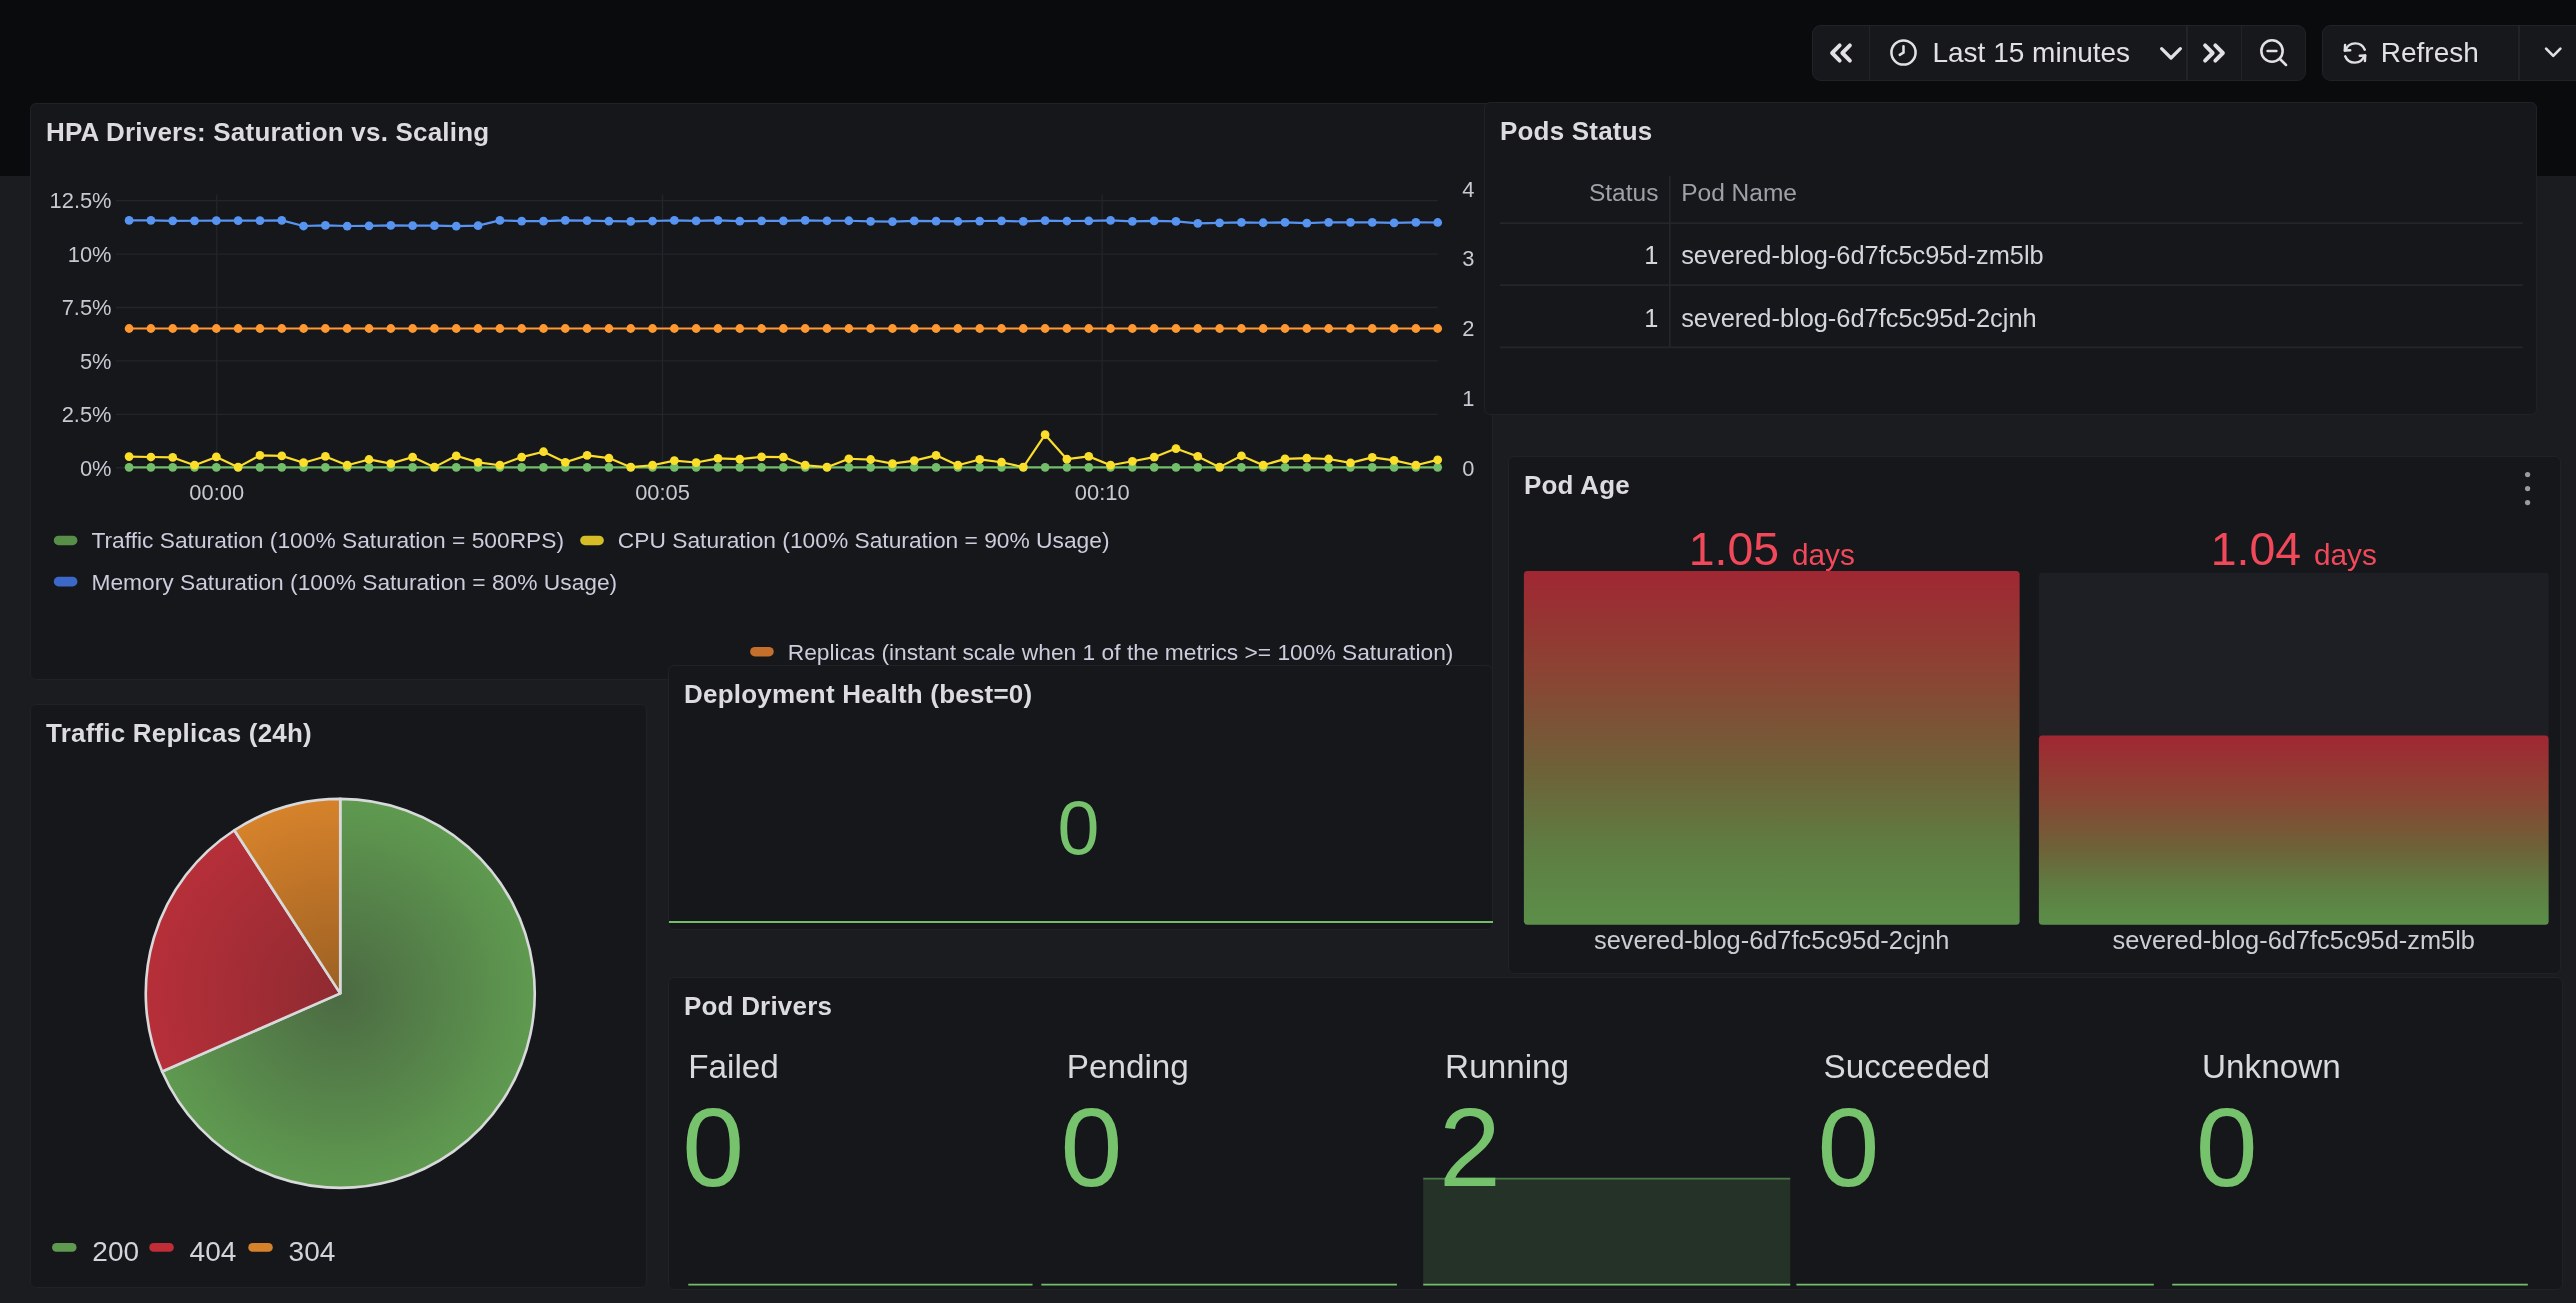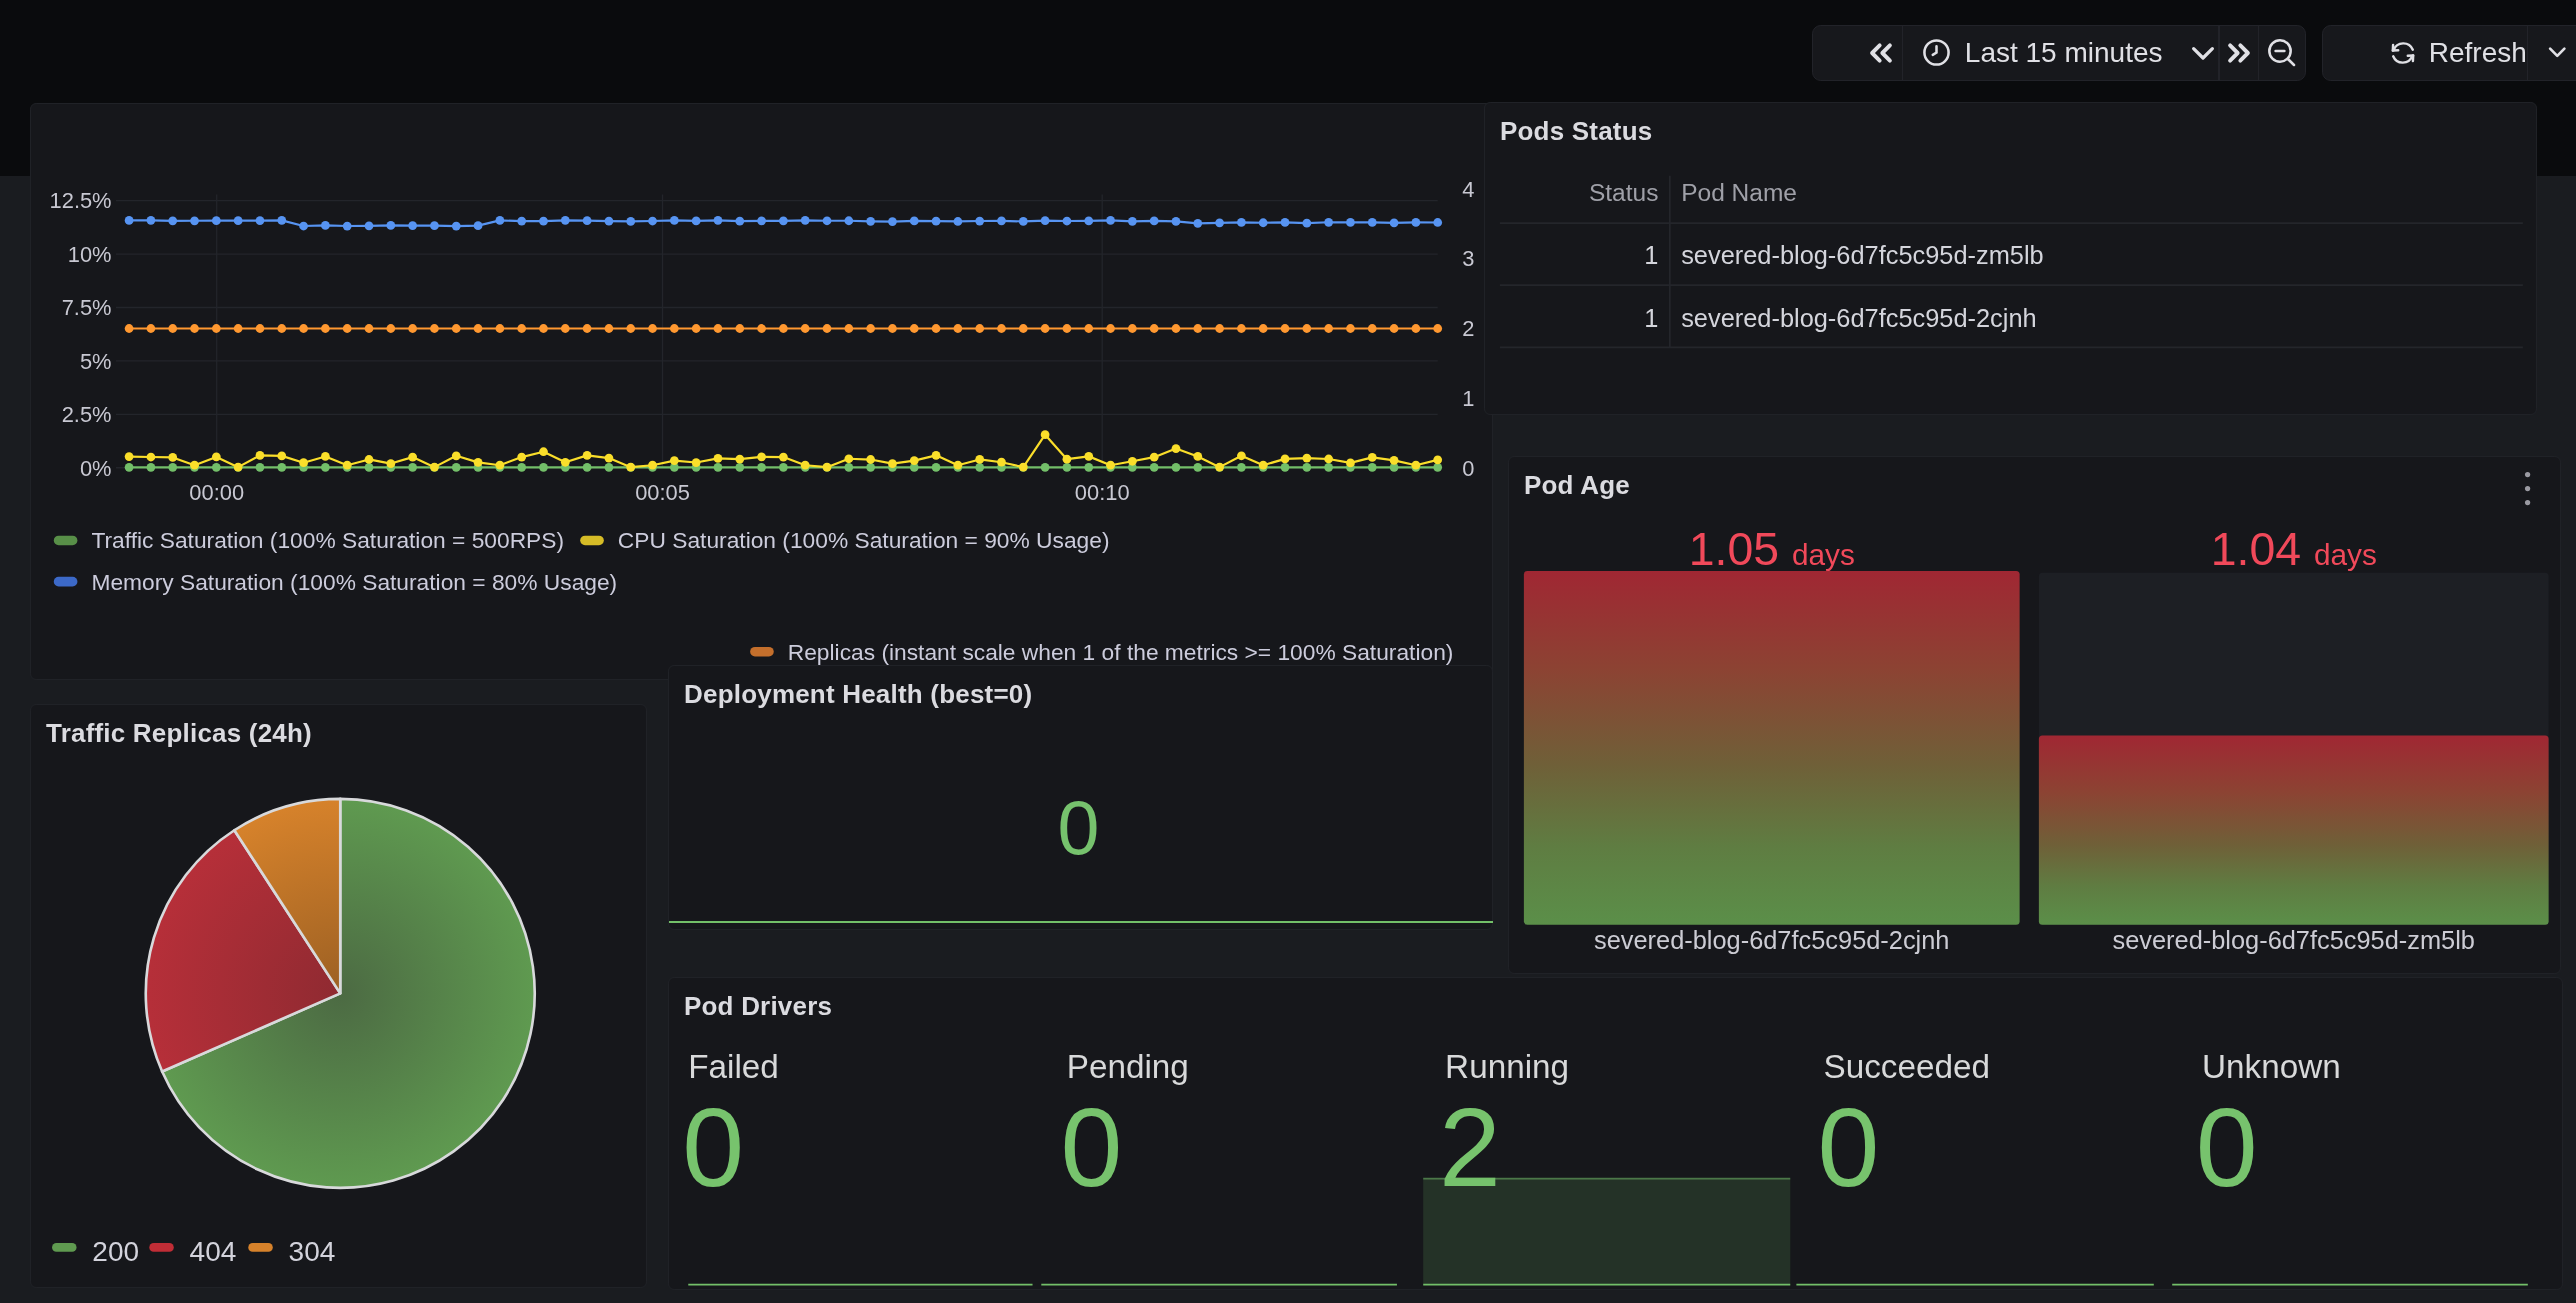--- a/index.html
+++ b/index.html
@@ -1,20 +1,20 @@
 <!DOCTYPE html>
 <html style="font-size:14px"><head>
 <meta charset="utf-8">
 <style>
   * { margin:0; padding:0; box-sizing:border-box; }
   html,body { width:2576px; height:1304px; background:#1a1c20; font-family:"Liberation Sans", sans-serif; overflow:hidden; position:relative; }
   #topband { position:absolute; left:0; top:0; width:2576px; height:176px; background:#0a0b0d; }
   .panel { position:absolute; background:#16171b; border:0.9px solid #202227; border-radius:6.1px; }
   .ptitle { position:absolute; left:15px; top:13px; font-size:26px; font-weight:700; color:#dbdbe0; letter-spacing:0.2px; }
-  .tgroup { position:absolute; top:24.5px; height:56px; background:#17181c; border:0.9px solid #222329; border-radius:8.8px; display:flex; align-items:center; color:#e0e0e5;padding-left:48px; }
+  .tgroup { position:absolute; top:24.5px; height:56px; background:#17181c; border:0.9px solid #222329; border-radius:8.8px; display:flex; align-items:center; color:#e0e0e5; }
   .sep { width:1.8px; height:56px; background:#222329; }
   svg { display:block; }
   .abs { position:absolute; }
 </style>
 </head>
 <body>
 <div id="topband"></div>
 
 <div class="tgroup" style="left:1812px; width:494px;">
   <div style="width:56px; text-align:center;">
@@ -64,20 +64,21 @@
   </div>
   <div class="sep"></div>
   <div style="width:67px; text-align:center;">
     <svg width="24.5" height="24.5" viewBox="0 0 24 24" style="display:inline-block; vertical-align:middle;" fill="none" stroke="#e0e0e5" stroke-width="2.6" stroke-linecap="round" stroke-linejoin="round">
         <path d="M5 8.5 l7 7 l7 -7"></path>
       </svg>
   </div>
 </div>
 
 <div class="panel" style="left:30px; top:103px; width:1463px; height:577px;">
+  <div class="ptitle">HPA Drivers: Saturation vs. Scaling</div>
   <svg class="abs" style="left:0; top:0;" width="1461" height="576" id="chart1" viewBox="0 0 1668 657">
       <line x1="97" y1="415" x2="1606" y2="415" stroke="#23252b" stroke-width="1.5"></line>
       <line x1="97" y1="293" x2="1606" y2="293" stroke="#23252b" stroke-width="1.5"></line>
       <line x1="97" y1="171" x2="1606" y2="171" stroke="#23252b" stroke-width="1.5"></line>
       <line x1="97" y1="110" x2="1606" y2="110" stroke="#23252b" stroke-width="1.5"></line>
       <line x1="97" y1="232" x2="1606" y2="232" stroke="#23252b" stroke-width="1.5"></line>
       <line x1="97" y1="354" x2="1606" y2="354" stroke="#23252b" stroke-width="1.5"></line>
       <line x1="212" y1="103" x2="212" y2="415" stroke="#23252b" stroke-width="1.5"></line>
       <line x1="721" y1="103" x2="721" y2="415" stroke="#23252b" stroke-width="1.5"></line>
       <line x1="1223" y1="103" x2="1223" y2="415" stroke="#23252b" stroke-width="1.5"></line>

